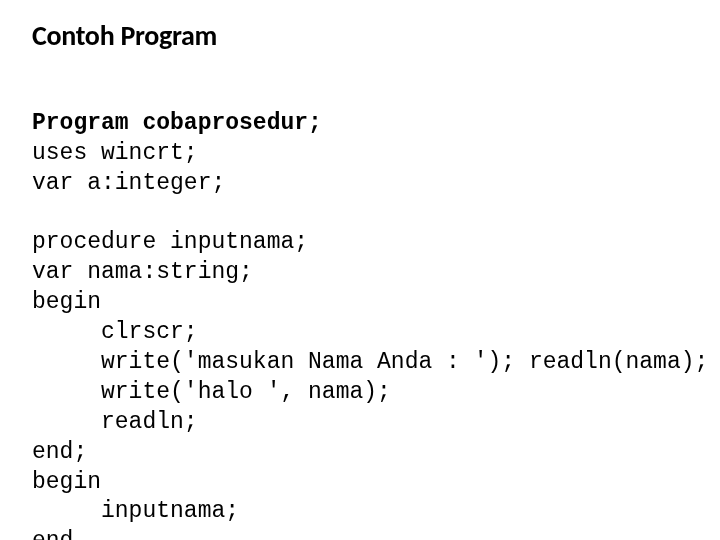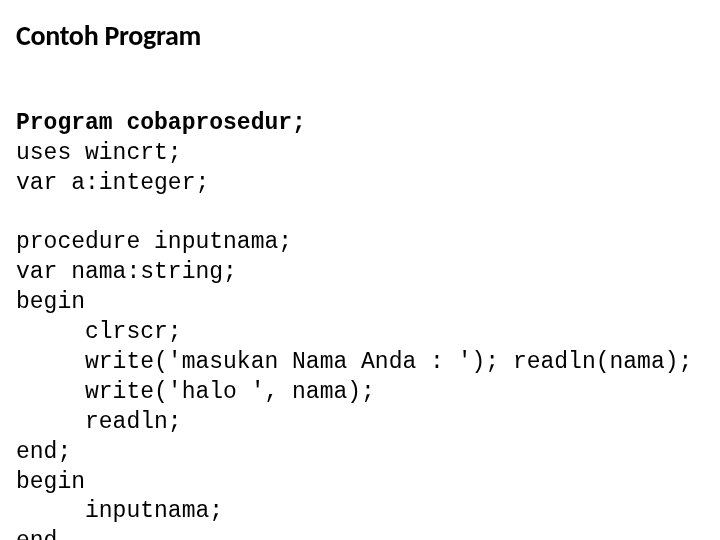--- a/index.html
+++ b/index.html
@@ -9,21 +9,21 @@
     height: 540px;
     background: #ffffff;
     font-family: Calibri, Arial, sans-serif;
     color: #000000;
   }
   .slide {
     position: relative;
     width: 720px;
     height: 440px;
     box-sizing: border-box;
-    padding: 18px 36px 0 16px;
+    padding: 18px 36px 0 32px;
   }
   .title {
     font-size: 28px;
     font-weight: bold;
     letter-spacing: -0.3px;
     margin-bottom: 26px;
   }
   .code-block {
     font-family: Liberation Mono, monospace;
     font-size: 23px;

